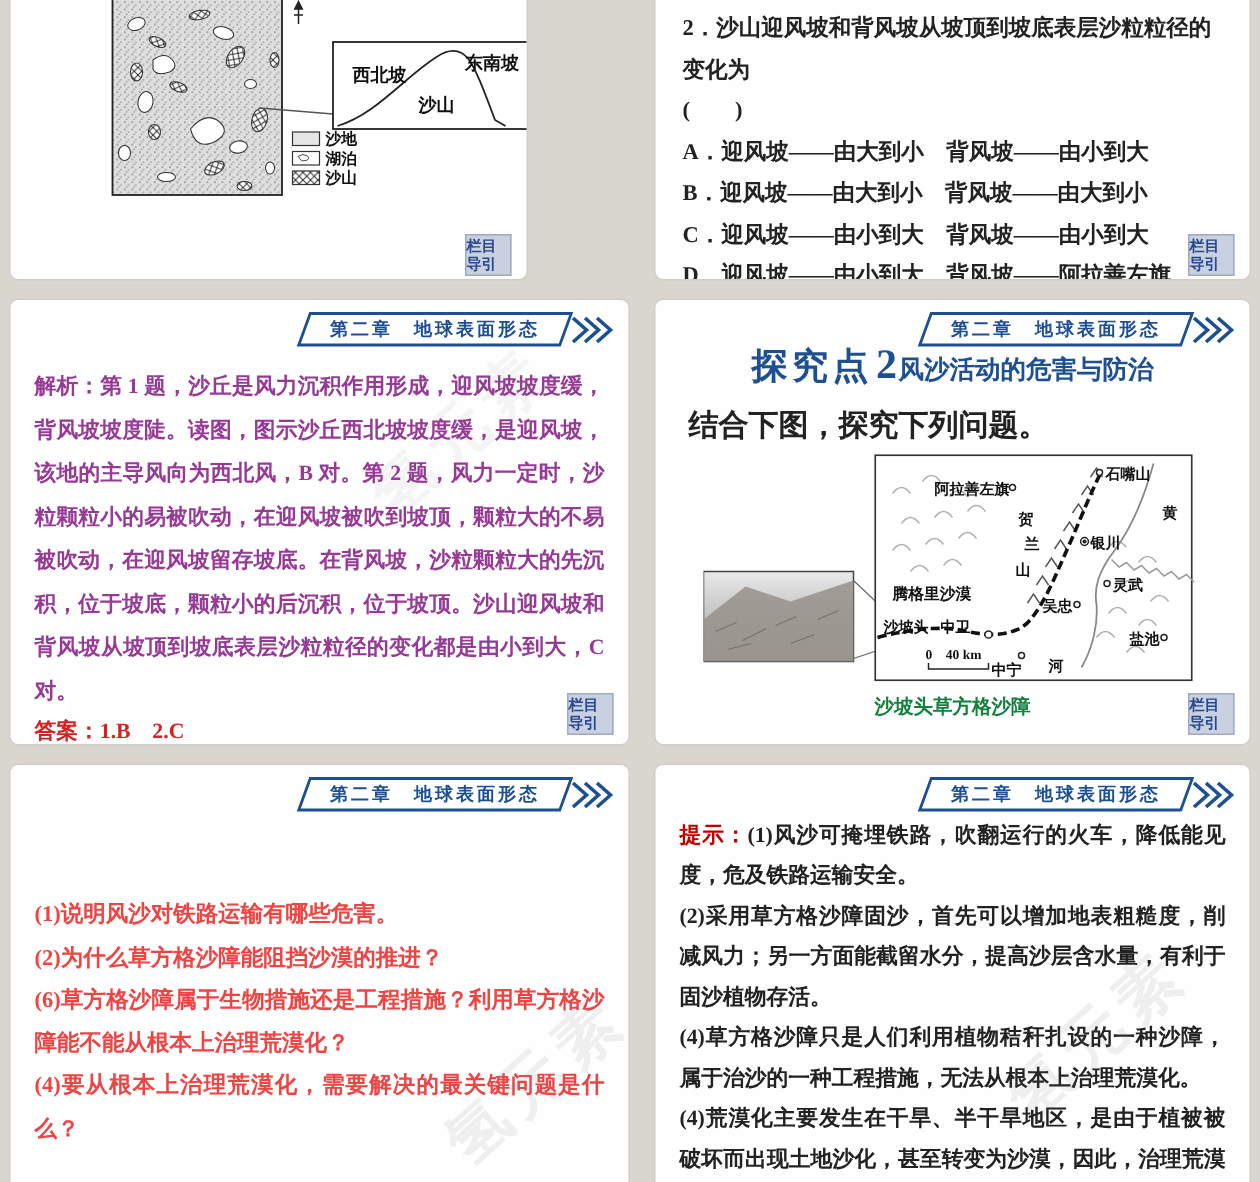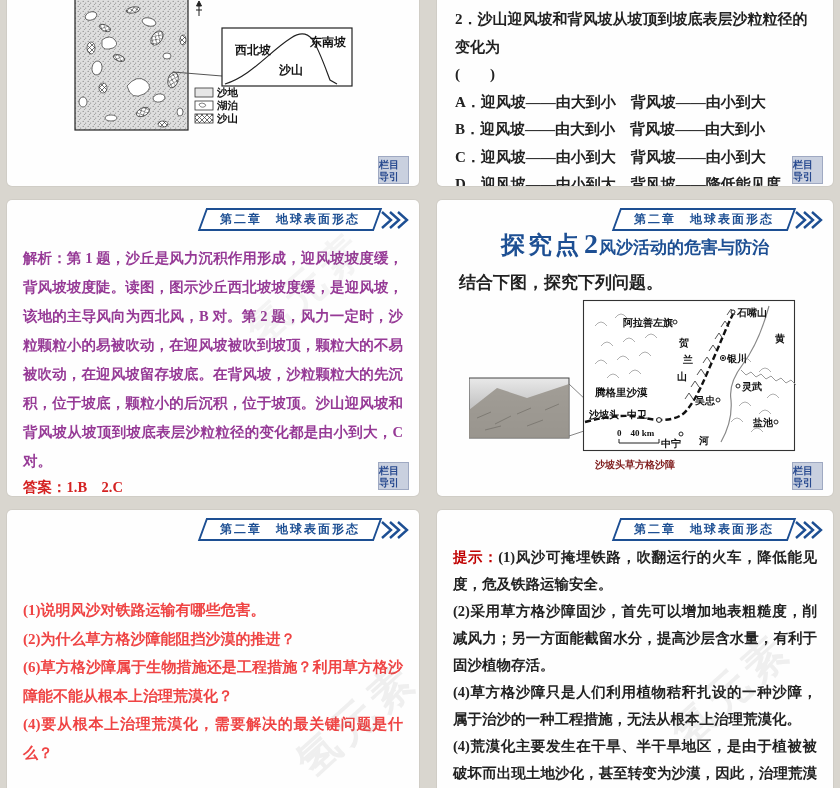--- a/index.html
+++ b/index.html
@@ -7,21 +7,21 @@
     width:840px;height:788px;overflow:hidden;position:relative;
     background:#d9d6cf;
     font-family:"Liberation Serif","DejaVu Serif",serif;
   }
   .card{
     position:absolute;background:#fefefe;border-radius:5px;overflow:hidden;
     box-shadow:0 0 0 1px rgba(0,0,0,0.04);
   }
   .card.cropped-top{border-radius:0 0 5px 5px;}
   .card.cropped-bottom{border-radius:5px 5px 0 0;}
-  #card-tl{left:7px;top:0;width:412px;height:186px;}
+  #card-tl{left:7px;top:0;width:344px;height:186px;}
   #card-tr{left:437px;top:0;width:396px;height:186px;}
   #card-ml{left:7px;top:200px;width:412px;height:296px;}
   #card-mr{left:437px;top:200px;width:396px;height:296px;}
   #card-bl{left:7px;top:510px;width:412px;height:278px;}
   #card-br{left:437px;top:510px;width:396px;height:278px;}
 
   
   .badge{position:absolute;top:8px;right:10px;display:flex;align-items:center;gap:1px;}
   .badge-box{border:2px solid #1d4f93;background:#fff;padding:1px 16px;transform:skewX(-20deg);}
   .badge-text{display:block;transform:skewX(20deg);font-weight:bold;font-size:12px;
@@ -45,23 +45,23 @@
   .analysis{padding:44px 16px 0;font-size:14.5px;font-weight:bold;line-height:29px;
     color:#963a96;text-align:justify;}
   .answer-line{padding:2px 16px 0;font-size:14.5px;font-weight:bold;color:#d42222;}
 
   
   .explore-row{margin-top:28px;text-align:center;color:#1d4f93;}
   .explore-label{font-size:24px;font-weight:bold;letter-spacing:3px;}
   .explore-num{font-size:28px;font-weight:bold;margin-left:2px;}
   .explore-title{font-size:17px;font-weight:bold;margin-left:1px;}
   .section-header{margin-top:6px;text-align:center;font-size:15px;font-weight:bold;color:#1d4f93;}
-  .intro-line{margin:10px 0 0 22px;font-size:17px;font-weight:bold;color:#222;}
+  .intro-line{margin:10px 0 0 22px;font-size:20px;font-weight:bold;color:#222;}
   .figure-wrap{position:relative;width:332px;margin:4px auto 0;}
-  .figure-caption{text-align:center;font-size:10px;font-weight:bold;color:#7f1d1d;margin-top:0;}
+  .figure-caption{text-align:center;font-size:13px;font-weight:bold;color:#15803d;margin-top:0;}
 
   
   .bl-questions{padding:86px 16px 0;font-size:15px;font-weight:bold;color:#ef4444;}
   .bl-questions p{margin:0;line-height:28.5px;text-align:justify;}
   .br-tips{padding:34px 16px 0;font-size:14.5px;font-weight:bold;color:#222;}
   .br-tips p{margin:0;line-height:27px;text-align:justify;}
   .tip-label{color:#c00000;}
 
   .watermark{
     position:absolute;font-size:42px;font-weight:bold;color:rgba(110,110,110,0.10);
@@ -151,21 +151,21 @@
   </div>
 </div>
 
 <div class="card cropped-top" id="card-tr">
   <div class="q-body">
     <p>2．沙山迎风坡和背风坡从坡顶到坡底表层沙粒粒径的变化为</p>
     <p>(　　)</p>
     <p>A．迎风坡——由大到小　背风坡——由小到大</p>
     <p>B．迎风坡——由大到小　背风坡——由大到小</p>
     <p>C．迎风坡——由小到大　背风坡——由小到大</p>
-    <p>D．迎风坡——由小到大　背风坡——降低能见度</p>
+    <p>D．迎风坡——由小到大　背风坡——阿拉善左旗</p>
   </div>
   <div class="navbtn at-edge">
     <span>栏目</span><br>
     <span>导引</span>
   </div>
 </div>
 
 <div class="card" id="card-ml">
   <div class="badge">
     <span class="badge-box">

